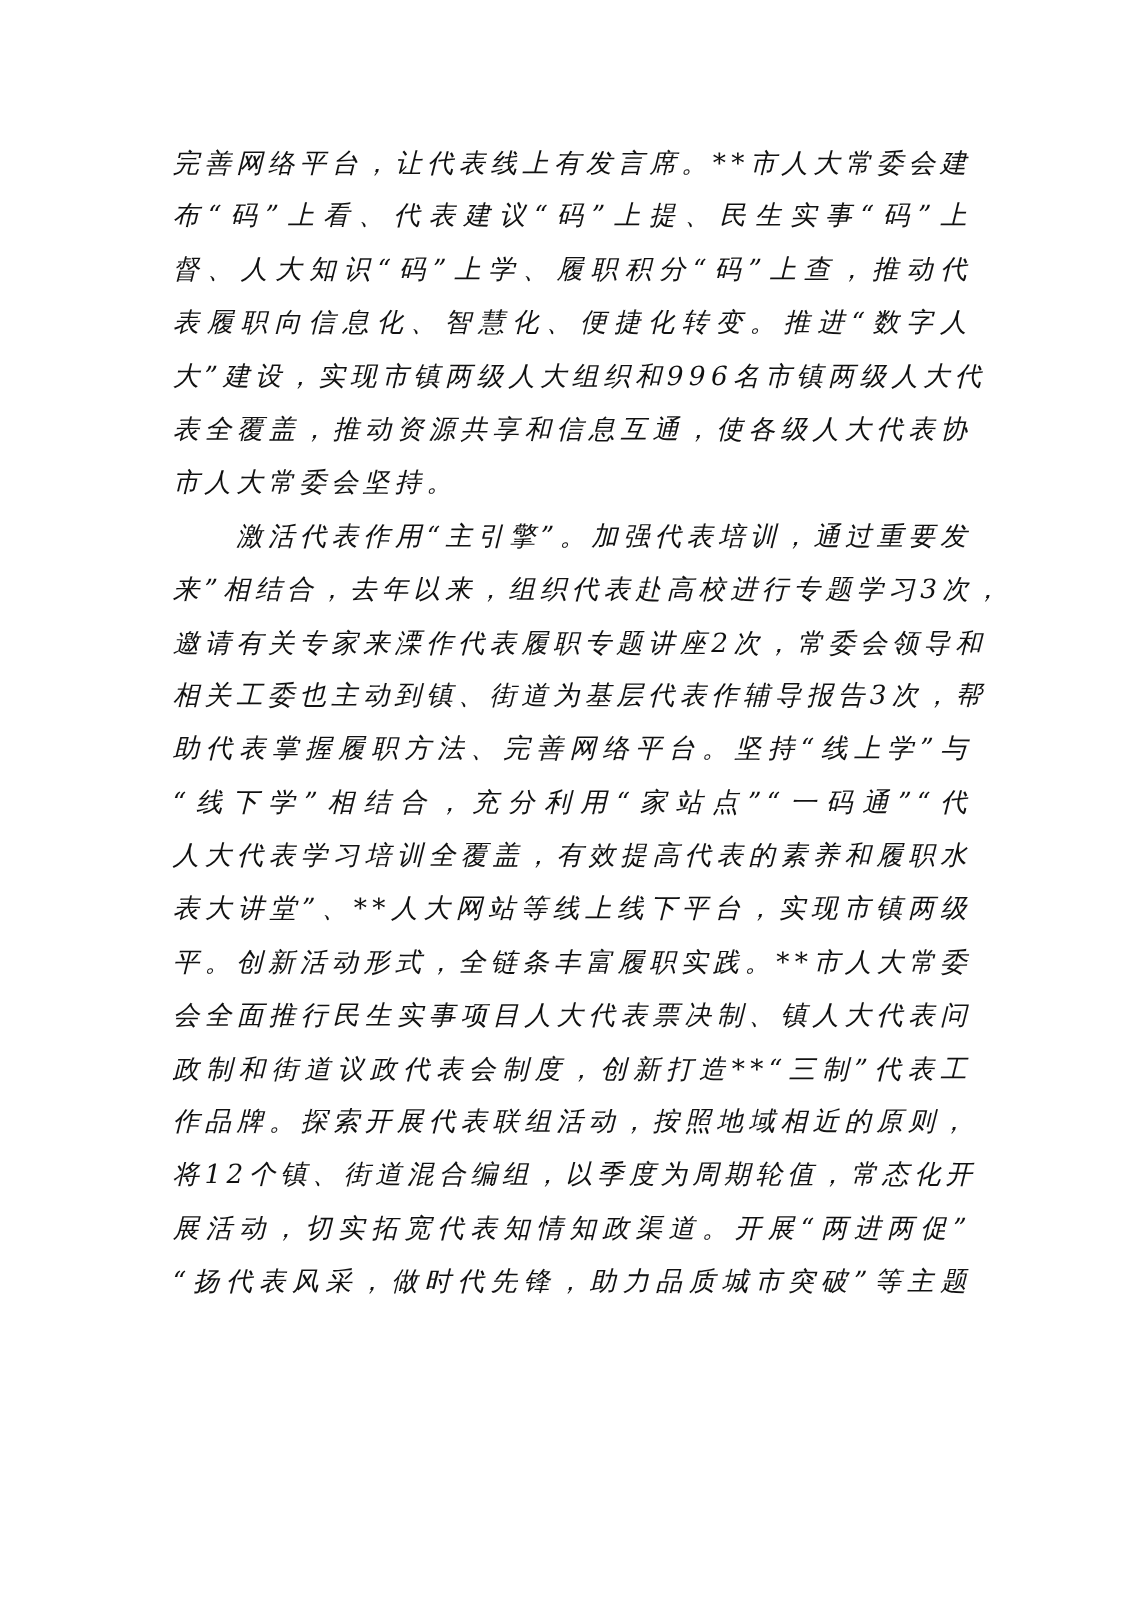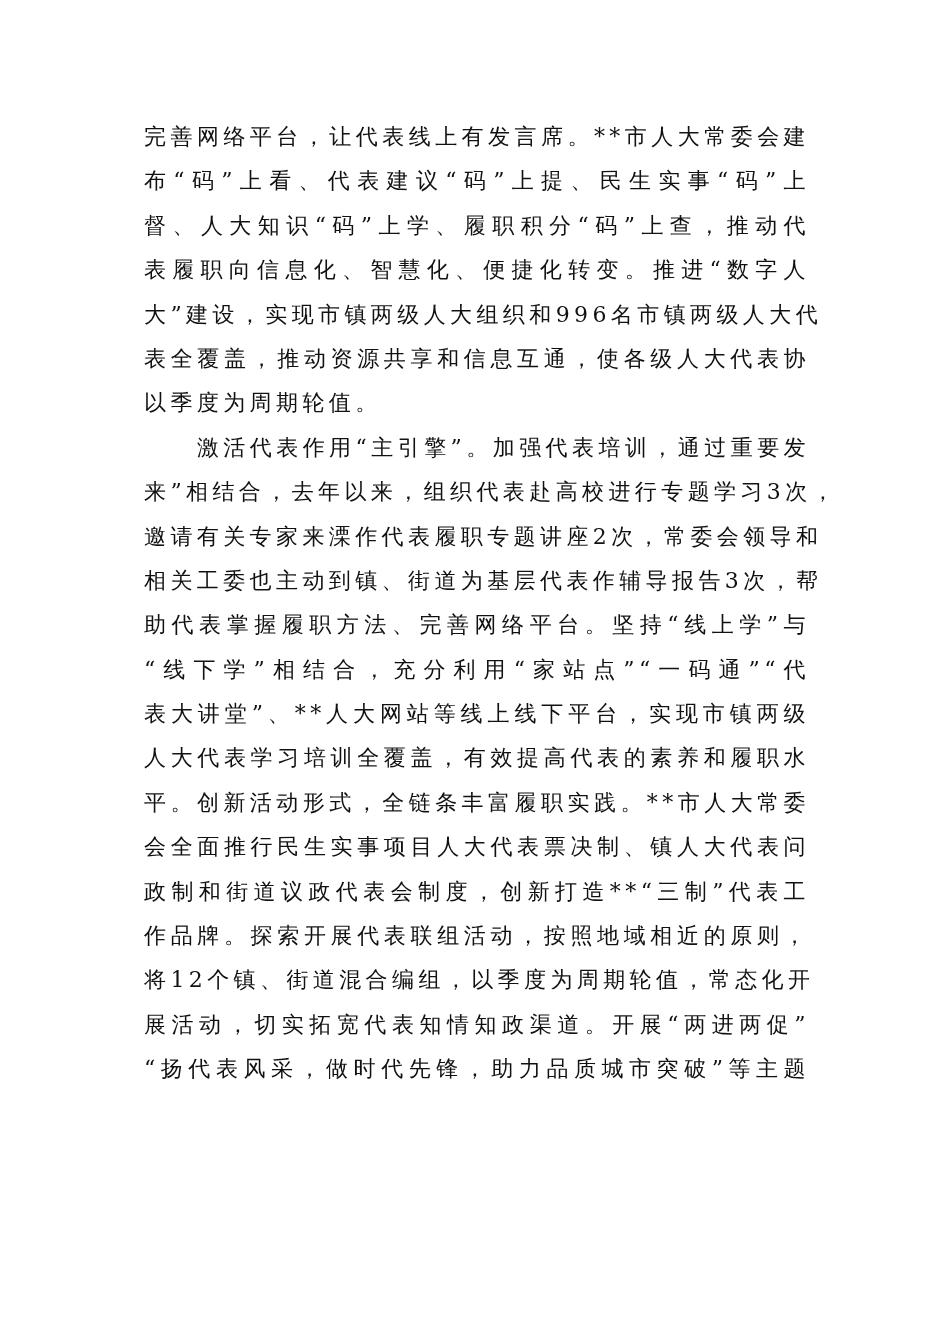--- a/index.html
+++ b/index.html
@@ -1,50 +1,51 @@
 <!DOCTYPE html>
 <html><head>
   <meta charset="utf-8">
   <style>
     html, body { margin: 0; padding: 0; background: #ffffff; }
     body { width: 950px; height: 1344px; position: relative; overflow: hidden; }
     .page {
       position: absolute; left: 144px; top: 119px; width: 666px;
       font-family: "DejaVu Serif", "Liberation Serif", serif;
       color: #111111;
+      font-style: italic;
     }
     .line {
       height: 44.4px; line-height: 36px; font-size: 22px;
       white-space: nowrap; text-align: justify; text-align-last: justify;
       letter-spacing: 4.4px;
     }
     .line.last { text-align-last: left; }
   </style>
 </head>
 <body>
 
 <div class="page">
   <div>
     <div class="line">完善网络平台，让代表线上有发言席。**市人大常委会建</div>
     <div class="line">布“码”上看、代表建议“码”上提、民生实事“码”上</div>
     <div class="line">督、人大知识“码”上学、履职积分“码”上查，推动代</div>
     <div class="line">表履职向信息化、智慧化、便捷化转变。推进“数字人</div>
     <div class="line">大”建设，实现市镇两级人大组织和996名市镇两级人大代</div>
     <div class="line">表全覆盖，推动资源共享和信息互通，使各级人大代表协</div>
-    <div class="line last">以季度为周期轮值。</div>
+    <div class="line last">市人大常委会坚持。</div>
   </div>
   <div>
     <div class="line">　　激活代表作用“主引擎”。加强代表培训，通过重要发</div>
     <div class="line">来”相结合，去年以来，组织代表赴高校进行专题学习3次，</div>
     <div class="line">邀请有关专家来溧作代表履职专题讲座2次，常委会领导和</div>
     <div class="line">相关工委也主动到镇、街道为基层代表作辅导报告3次，帮</div>
     <div class="line">助代表掌握履职方法、完善网络平台。坚持“线上学”与</div>
     <div class="line">“线下学”相结合，充分利用“家站点”“一码通”“代</div>
+    <div class="line">人大代表学习培训全覆盖，有效提高代表的素养和履职水</div>
     <div class="line">表大讲堂”、**人大网站等线上线下平台，实现市镇两级</div>
-    <div class="line">人大代表学习培训全覆盖，有效提高代表的素养和履职水</div>
     <div class="line">平。创新活动形式，全链条丰富履职实践。**市人大常委</div>
     <div class="line">会全面推行民生实事项目人大代表票决制、镇人大代表问</div>
     <div class="line">政制和街道议政代表会制度，创新打造**“三制”代表工</div>
     <div class="line">作品牌。探索开展代表联组活动，按照地域相近的原则，</div>
     <div class="line">将12个镇、街道混合编组，以季度为周期轮值，常态化开</div>
     <div class="line">展活动，切实拓宽代表知情知政渠道。开展“两进两促”</div>
     <div class="line">“扬代表风采，做时代先锋，助力品质城市突破”等主题</div>
   </div>
 </div>
 

